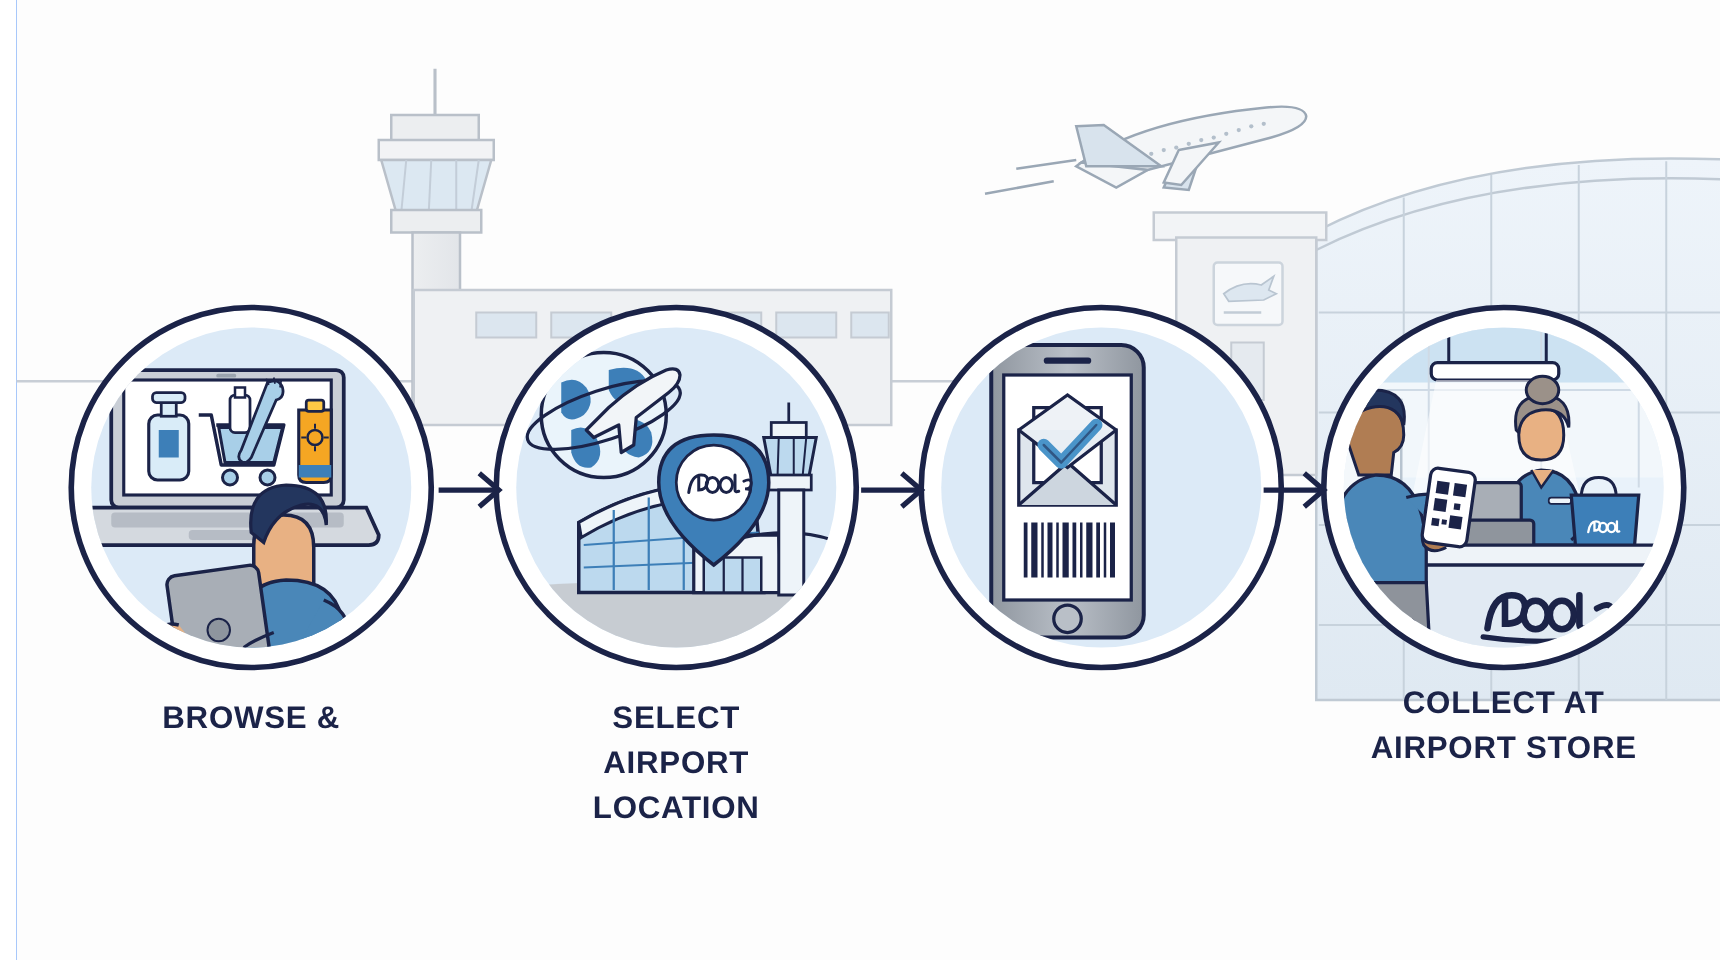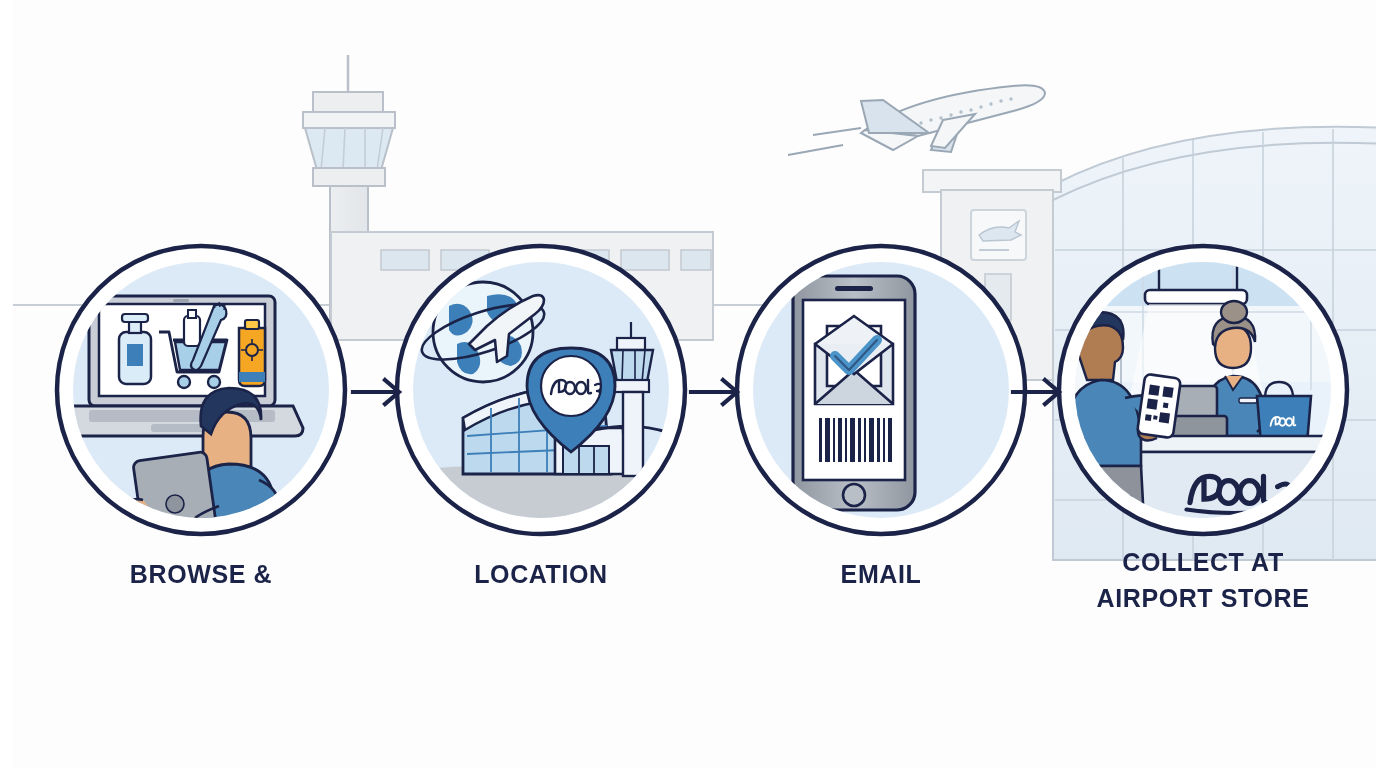--- a/index.html
+++ b/index.html
@@ -269,20 +269,22 @@
           <g transform="translate(180 148)">
             <path d="M-20 6 Q-18 -8 -10 -8 Q-4 -8 -5 -2 Q-6 4 -12 4 L-12 -6" fill="none" stroke="#1b2348" stroke-width="2.4" stroke-linecap="round"></path>
             <ellipse cx="-1" cy="0" rx="5" ry="6" fill="none" stroke="#1b2348" stroke-width="2.4"></ellipse>
             <ellipse cx="10" cy="0" rx="5" ry="6" fill="none" stroke="#1b2348" stroke-width="2.4"></ellipse>
             <path d="M17 -8 L17 4 Q17 6 20 5" fill="none" stroke="#1b2348" stroke-width="2.4" stroke-linecap="round"></path>
             <path d="M24 -3 Q30 -6 30 -1 Q30 3 25 3 Q30 3 29 6" fill="none" stroke="#1b2348" stroke-width="2.2" stroke-linecap="round"></path>
           </g>
         </g>
       </svg>
       <div class="step-label" style="top:316px;">
+        <div>SELECT</div>
+        <div>AIRPORT</div>
         <div>LOCATION</div>
       </div>
     </div>
 
     <div class="step" style="left:718px; top:240px;">
       <svg class="step-circle" width="300" height="300" viewBox="0 0 300 300" style="left:0; top:0;">
         <circle cx="150" cy="150" r="144" fill="#ffffff" stroke="#1b2348" stroke-width="4.5"></circle>
         <circle cx="150" cy="150" r="128" fill="#dceaf7"></circle>
         <clipPath id="clip3">
             <circle cx="150" cy="150" r="128"></circle>
@@ -316,21 +318,20 @@
             <rect x="127" y="178" width="3" height="44"></rect>
               <rect x="133" y="178" width="2" height="44"></rect>
             <rect x="138" y="178" width="5" height="44"></rect>
               <rect x="146" y="178" width="3" height="44"></rect>
             <rect x="152" y="178" width="2" height="44"></rect>
               <rect x="157" y="178" width="4" height="44"></rect>
           </g>
         </g>
       </svg>
       <div class="step-label" style="top:316px;">
-        <div>EMAIL</div>
       </div>
     </div>
 
     <div class="step" style="left:1040px; top:240px;">
       <svg class="step-circle" width="300" height="300" viewBox="0 0 300 300" style="left:0; top:0;">
         <circle cx="150" cy="150" r="144" fill="#ffffff" stroke="#1b2348" stroke-width="4.5"></circle>
         <circle cx="150" cy="150" r="128" fill="#e9f2fa"></circle>
         <clipPath id="clip4">
             <circle cx="150" cy="150" r="128"></circle>
           </clipPath>

